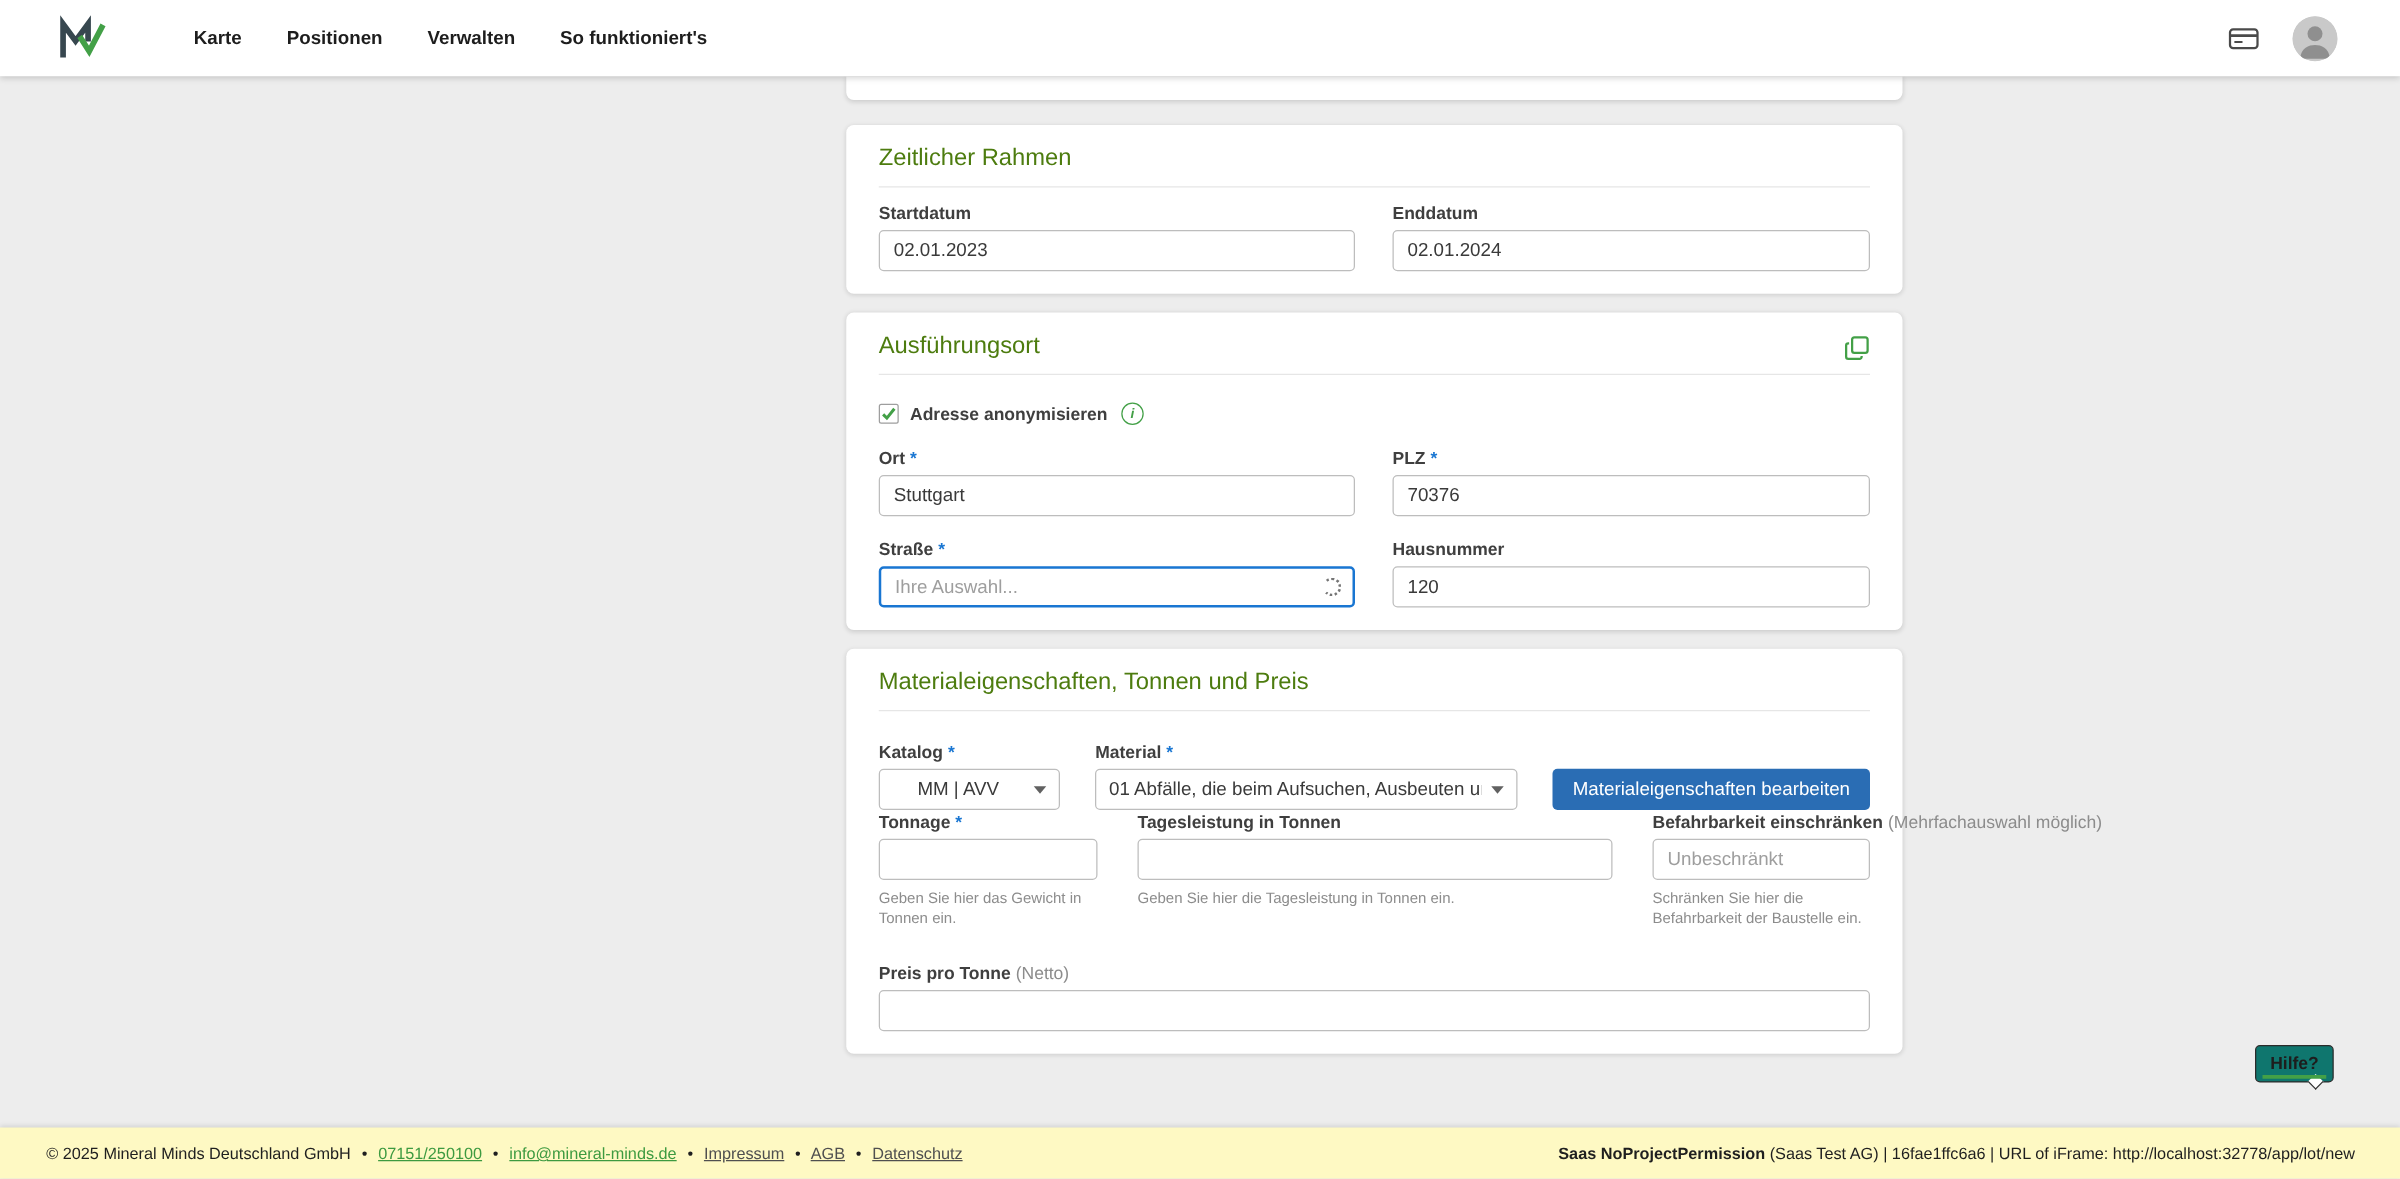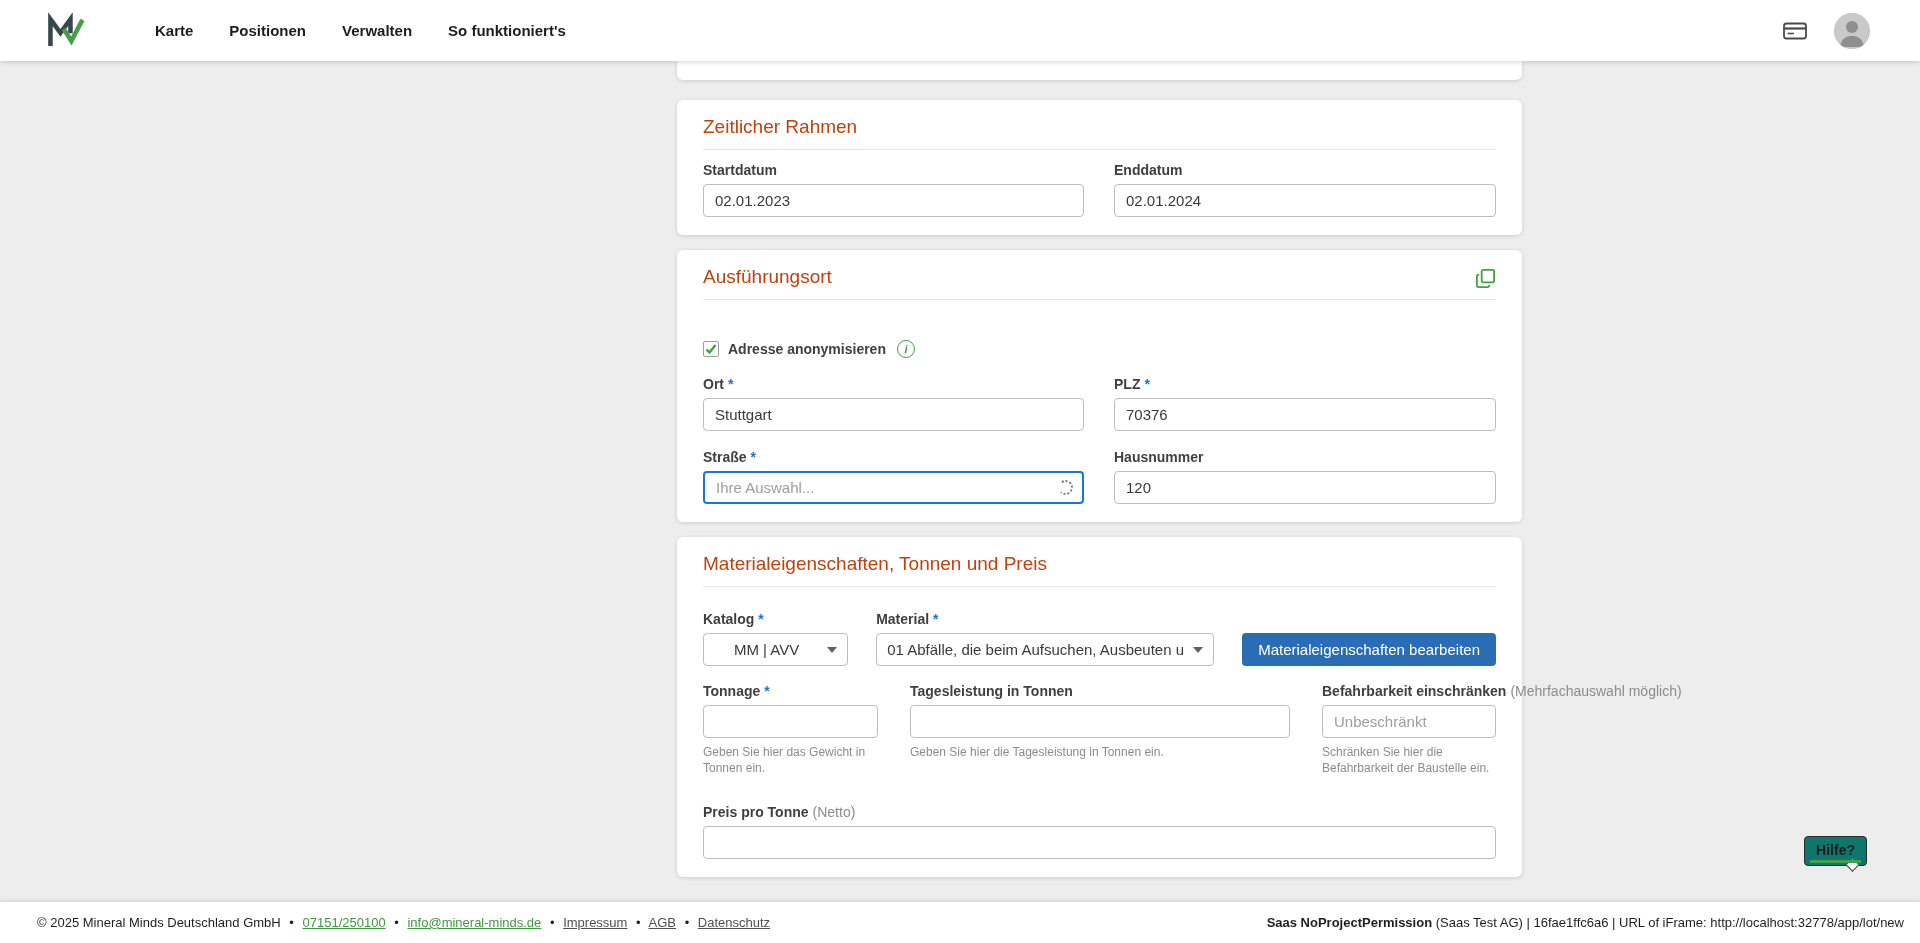--- a/index.html
+++ b/index.html
@@ -46,21 +46,21 @@
   .card {
     background: #fff;
     border-radius: 6px;
     box-shadow: 0 1px 4px rgba(0,0,0,.14);
     padding: 16px 26px 18px;
     margin-bottom: 15px;
     position: relative;
   }
   .card.sliver { height: 19px; border-radius: 0 0 6px 6px; padding: 0; margin-bottom: 20px; }
   .card-title {
-    font-size: 19px; font-weight: 400; color: #c2410c;
+    font-size: 19px; font-weight: 400; color: #4d7c0f;
     line-height: 22px; padding-bottom: 11px;
     border-bottom: 1px solid #e6e6e6;
   }
   .card-corner-icon { position: absolute; top: 18px; right: 26px; cursor: pointer; }
 
   label.field-label {
     display: block; font-size: 14px; font-weight: 700; color: #3f3f3f;
     line-height: 17px; margin-bottom: 5px; white-space: nowrap;
   }
   .req { color: #1976d2; margin-left: 4px; font-weight: 700; }
@@ -86,21 +86,21 @@
     width: 15px; height: 15px; border-radius: 50%;
     border: 2px dotted #757575; border-left-color: transparent;
     flex: 0 0 auto;
   }
 
   .row-2col { display: grid; grid-template-columns: 381px 382px; column-gap: 30px; margin-top: 12px; }
   .hint { font-size: 12px; color: #8c8c8c; line-height: 1.3; margin-top: 7px; }
   .hint .light { color: #b0b0b0; }
 
   
-  .check-row { display: flex; align-items: center; gap: 9px; margin-top: 40px; }
+  .check-row { display: flex; align-items: center; gap: 9px; margin-top: 22px; }
   .checkbox {
     width: 16px; height: 16px; border: 1.5px solid #9e9e9e; border-radius: 2px;
     display: flex; align-items: center; justify-content: center;
     background: #fff; cursor: pointer; flex: 0 0 auto;
   }
   .check-label { font-size: 14px; font-weight: 700; color: #3f3f3f; cursor: pointer; }
   .info-icon {
     width: 18px; height: 18px; border-radius: 50%;
     border: 1.5px solid #43a047; color: #43a047;
     font-size: 11px; font-weight: 700; font-style: italic;
@@ -125,21 +125,21 @@
   .f-katalog { width: 153px; margin-right: 28px; }
   .f-material { width: 338px; }
   .btn-primary {
     margin-left: 28px; height: 33px; padding: 0 16px;
     background: #2a6db4; color: #fff; border: none; border-radius: 4px;
     font-family: "Liberation Sans", sans-serif; font-size: 15px;
     cursor: pointer; white-space: nowrap;
   }
   .mat-row2 {
     display: grid; grid-template-columns: 175px 380px 174px;
-    justify-content: space-between; margin-top: 17px;
+    justify-content: space-between; margin-top: 1px;
   }
   .preis-block { margin-top: 28px; }
   .preis-input { width: 245px; }
 
   
   .help {
     position: absolute; top: 836px; right: 53px; z-index: 20;
     background: #0f766e; border: 1px solid #2b2b2b; border-radius: 4px;
     padding: 5px 11px 7px; font-size: 14px; font-weight: 700; color: #1d1d1d;
     cursor: pointer;
@@ -150,23 +150,23 @@
   }
   .help::before {
     content: ""; position: absolute; bottom: -5px; right: 9px;
     width: 8px; height: 8px; background: #fff;
     border-right: 1px solid #2b2b2b; border-bottom: 1px solid #2b2b2b;
     transform: rotate(45deg);
   }
 
   
   .footer {
-    height: 41px; background: #ffffff;
+    height: 41px; background: #fef9c3;
     display: flex; align-items: center; justify-content: space-between;
-    padding: 0 16px 0 37px;
+    padding: 0 36px 0 37px;
     box-shadow: 0 -1px 4px rgba(0,0,0,.12);
     position: relative; z-index: 10;
     font-size: 13px; color: #1f1f1f;
   }
   .footer .sep { margin: 0 5px; color: #1f1f1f; }
   .link-green { color: #3d9a40; text-decoration: underline; cursor: pointer; }
   .link-dark { color: #4f4f4f; text-decoration: underline; cursor: pointer; }
   .footer-right { white-space: nowrap; }
   .footer-right .bold { font-weight: 700; }
 </style>

